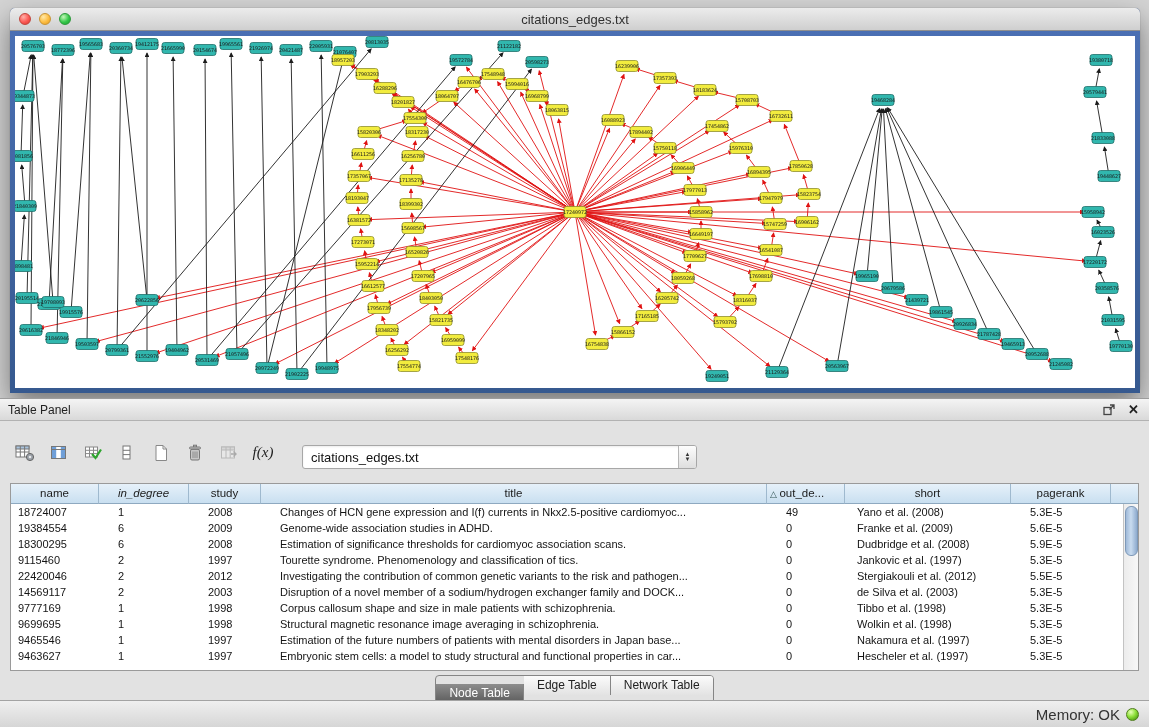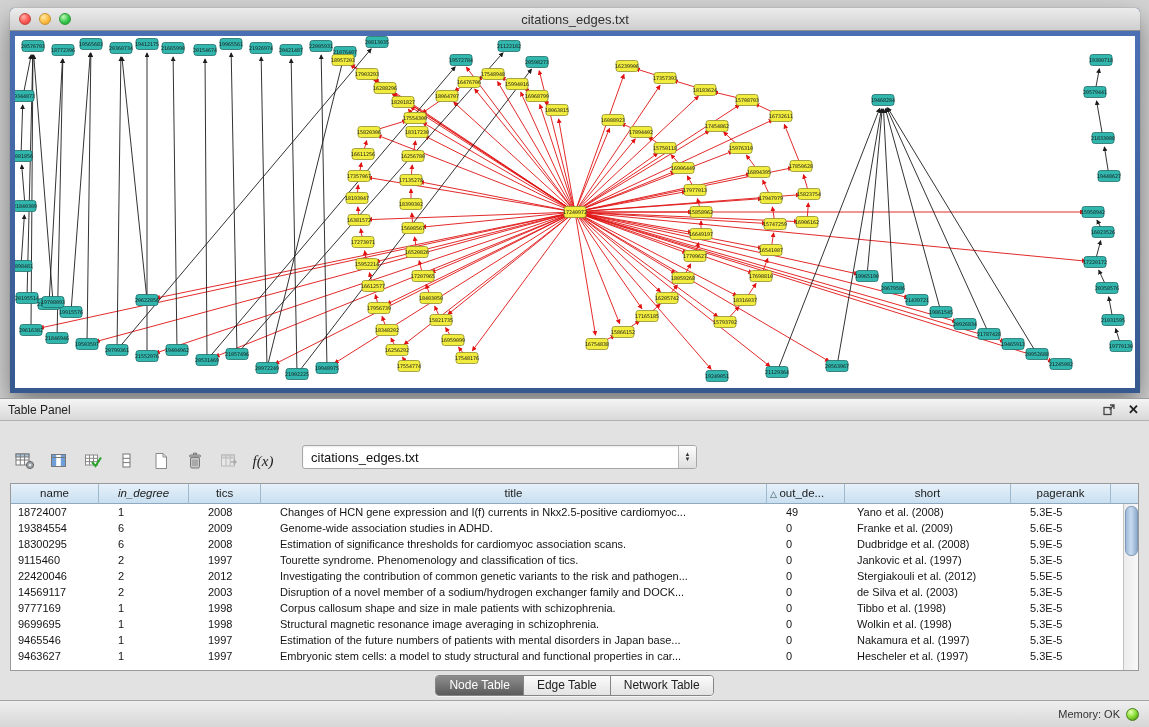--- a/index.html
+++ b/index.html
@@ -24,21 +24,21 @@
   
   .table-panel{position:absolute;left:0;top:398px;width:1149px;height:302px;background:#e2e2e2;border-top:1px solid #9c9c9c;}
   .panel-header{height:21px;background:linear-gradient(#f4f4f4,#d9d9d9);border-bottom:1px solid #b2b2b2;
     display:flex;align-items:center;padding:0 8px;font-size:12px;color:#222;}
   .panel-header .spacer{flex:1;}
   .panel-actions{display:flex;align-items:center;gap:10px;}
   .panel-icon{width:15px;height:15px;display:flex;align-items:center;justify-content:center;color:#333;cursor:default;}
   .panel-close{font-size:13px;font-weight:bold;color:#222;}
 
   .toolbar{position:absolute;left:12px;top:44px;height:28px;display:flex;align-items:center;gap:8px;}
-  .tool-btn{width:26px;height:26px;display:flex;align-items:flex-end;justify-content:center;background:transparent;border:none;padding:0;}
+  .tool-btn{width:26px;height:26px;display:flex;align-items:flex-start;justify-content:center;background:transparent;border:none;padding:0;}
   .tool-btn.disabled{opacity:.45;}
   .fx{font-family:"Liberation Serif",serif;font-style:italic;font-size:15px;color:#222;}
   .combo{margin-left:18px;width:393px;height:22px;background:#fff;border:1px solid #a7a7a7;border-radius:3px;
     display:flex;align-items:center;font-size:13px;color:#111;box-shadow:inset 0 1px 2px rgba(0,0,0,.08);}
   .combo .val{flex:1;padding-left:8px;white-space:nowrap;overflow:hidden;}
   .combo-arrows{width:17px;height:100%;border-left:1px solid #b5b5b5;background:linear-gradient(#fdfdfd,#dedede);
     display:flex;flex-direction:column;align-items:center;justify-content:center;font-size:6px;line-height:5px;color:#333;border-radius:0 2px 2px 0;}
 
   .table-wrap{position:absolute;left:10px;top:84px;width:1127px;height:186px;border:1px solid #9a9a9a;background:#fff;overflow:hidden;}
   .thead{display:flex;height:20px;}
@@ -54,26 +54,26 @@
     white-space:nowrap;overflow:hidden;}
   .td.center{text-align:left;padding-left:0;}
   .vscroll{position:absolute;top:20px;right:0;width:15px;bottom:0;background:linear-gradient(90deg,#ececec,#f8f8f8);border-left:1px solid #c3c3c3;box-sizing:border-box;}
   .vthumb{position:absolute;left:1px;top:2px;width:11px;height:48px;border-radius:6px;
     background:linear-gradient(90deg,#9fb9d8,#c9dcf0 45%,#8eabce);border:1px solid #7e99b8;}
 
   .tabs{position:absolute;left:0;top:276px;width:100%;display:flex;justify-content:center;}
   .seg{display:inline-flex;border:1px solid #858585;border-radius:4px;overflow:hidden;box-shadow:0 1px 0 rgba(255,255,255,.7);}
   .tab{padding:2px 13px;font-size:12px;color:#222;background:linear-gradient(#fbfbfb,#e3e3e3);border:none;border-right:1px solid #858585;height:19px;line-height:15px;}
   .tab:last-child{border-right:none;}
-  .tab.active{background:linear-gradient(#8d8d8d,#5c5c5c);color:#fff;}
+  .tab.active{background:linear-gradient(#8d8d8d,#5c5c5c);color:#fff;margin-top:8px;}
 
   
   .statusbar{position:absolute;left:0;top:700px;width:1149px;height:27px;box-sizing:border-box;border-top:1px solid #a3a3a3;
     background:linear-gradient(#efefef,#d6d6d6);display:flex;align-items:center;justify-content:flex-end;gap:6px;padding-right:10px;}
-  .mem-label{font-size:11px;color:#333;}
+  .mem-label{font-size:15px;color:#333;}
   .mem-dot{width:11px;height:11px;border-radius:50%;border:1px solid #4e7d1a;
     background:radial-gradient(circle at 35% 28%,#e9ffb9,#8ee03a 45%,#4f9d12 85%);}
 </style>
 </head>
 <body>
 
 <div class="desktop">
 
   <div class="net-window">
     <div class="titlebar">
@@ -859,21 +859,21 @@
             <span>▲</span>
             <span>▼</span>
           </span>
       </div>
     </div>
 
     <div class="table-wrap">
       <div class="thead" id="thead">
           <div class="th" style="width: 88px;">name</div>
           <div class="th" style="width: 90px; font-style: italic;">in_degree</div>
-          <div class="th" style="width: 72px;">tics</div>
+          <div class="th" style="width: 72px;">study</div>
           <div class="th" style="width: 506px;">title</div>
           <div class="th sorted" style="width: 78px;"><span class="tri">△ </span>out_de...</div>
           <div class="th" style="width: 166px;">short</div>
           <div class="th" style="width: 100px;">pagerank</div>
           <div class="th corner" style="flex: 1 1 0%;"></div>
         </div>
       <div class="tbody" id="tbody">
           <div class="tr">
             <div class="td" style="width: 100px;">18724007</div>
             <div class="td" style="width: 90px;">1</div>

